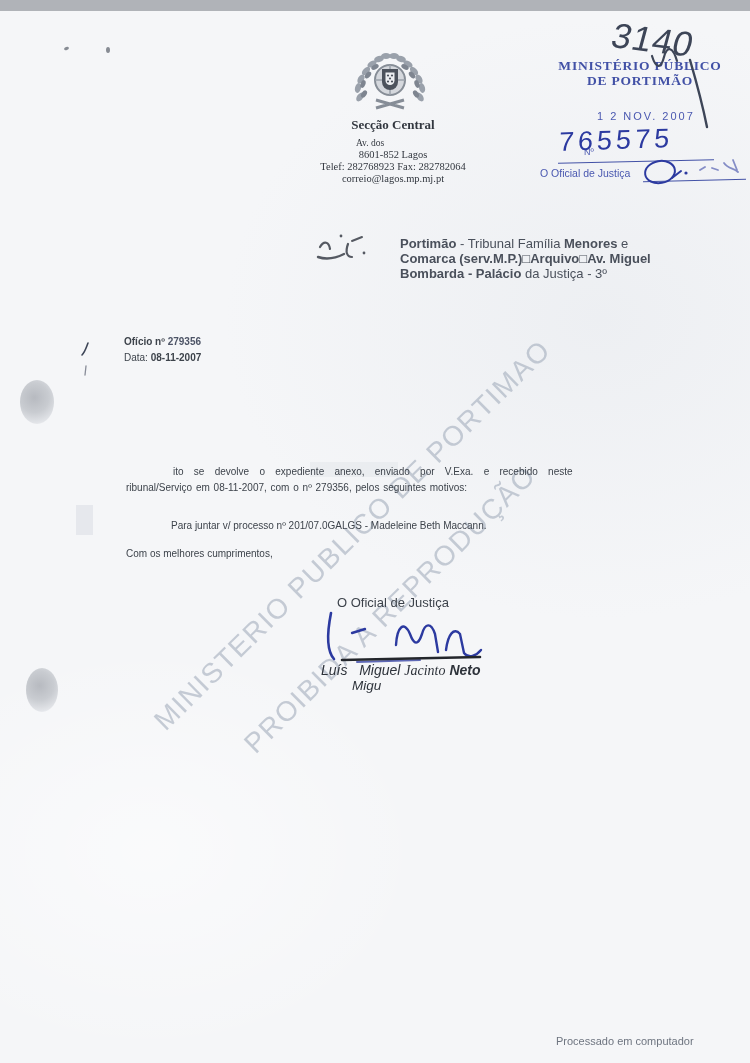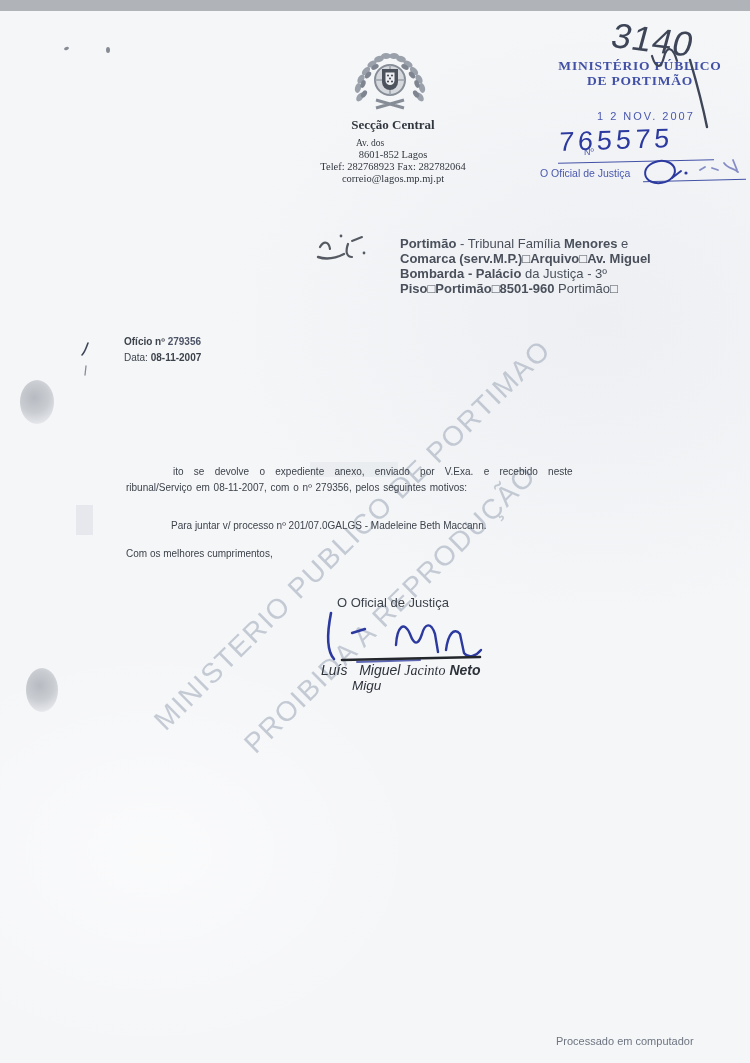--- a/index.html
+++ b/index.html
@@ -151,21 +151,20 @@
   <div class="abs u-line" style="left:558px;top:161px;width:156px;transform:rotate(-1.2deg);"></div>
   <div class="abs stamp-official">O Oficial de Justiça</div>
   <div class="abs u-line" style="left:643px;top:180px;width:103px;transform:rotate(-1.5deg);"></div>
 
   <div class="abs hw-top">3140</div>
 
   <div class="abs recipient">
     <div><span class="b">Portimão</span><span class="n"> - Tribunal Família </span><span class="b">Menores</span><span class="n"> e</span></div>
     <div><span class="b">Comarca (serv.M.P.)□Arquivo□Av. </span><span class="b">Miguel</span></div>
     <div><span class="b">Bombarda - Palácio</span><span class="n"> da Justiça - 3º</span></div>
-    <div><span class="b">Piso□Portimão□8501-960</span><span class="n"> Portimão□</span></div>
   </div>
 
   <div class="abs oficio t135">
     <div><span class="b">Ofício nº </span><span class="b v">279356</span></div>
     <div><span>Data: </span><span class="b">08-11-2007</span></div>
   </div>
 
 
   <div class="abs p1l1 t135">ito se devolve o expediente anexo, enviado por V.Exa. e recebido neste</div>
   <div class="abs p1l2 t135">ribunal/Serviço em 08-11-2007, com o nº 279356, pelos seguintes motivos:</div>

